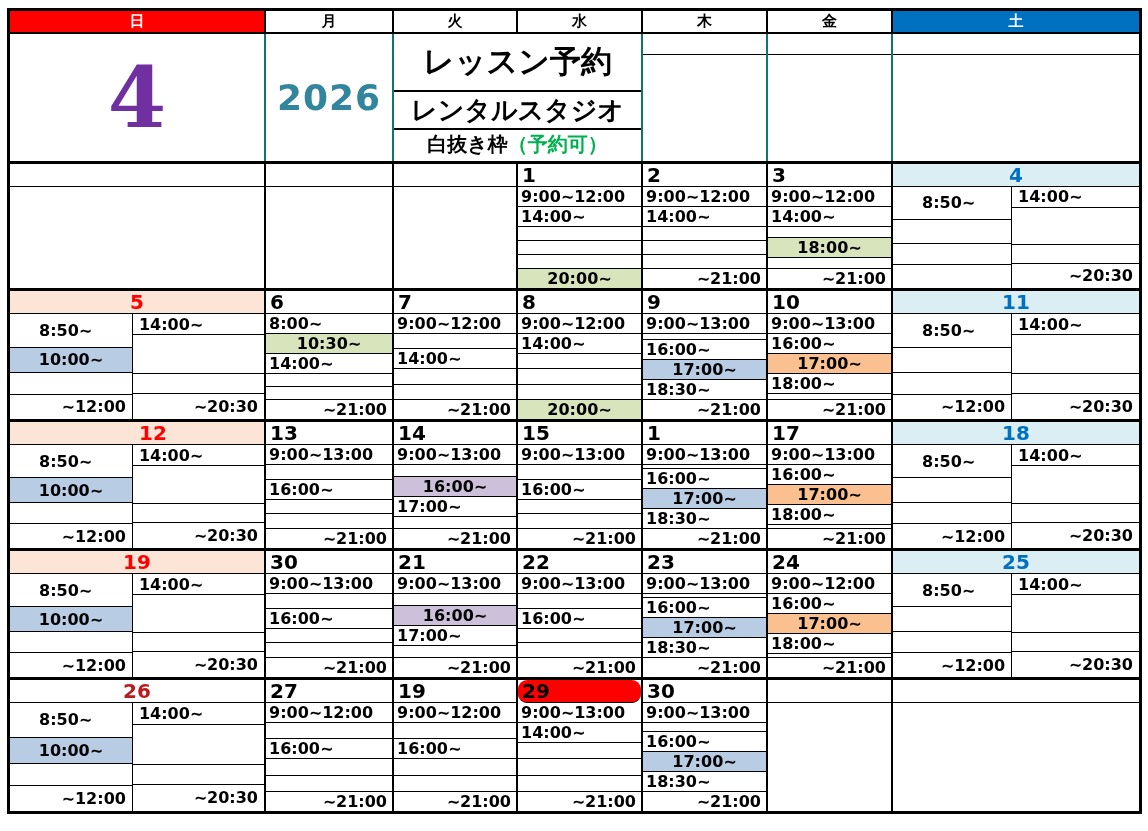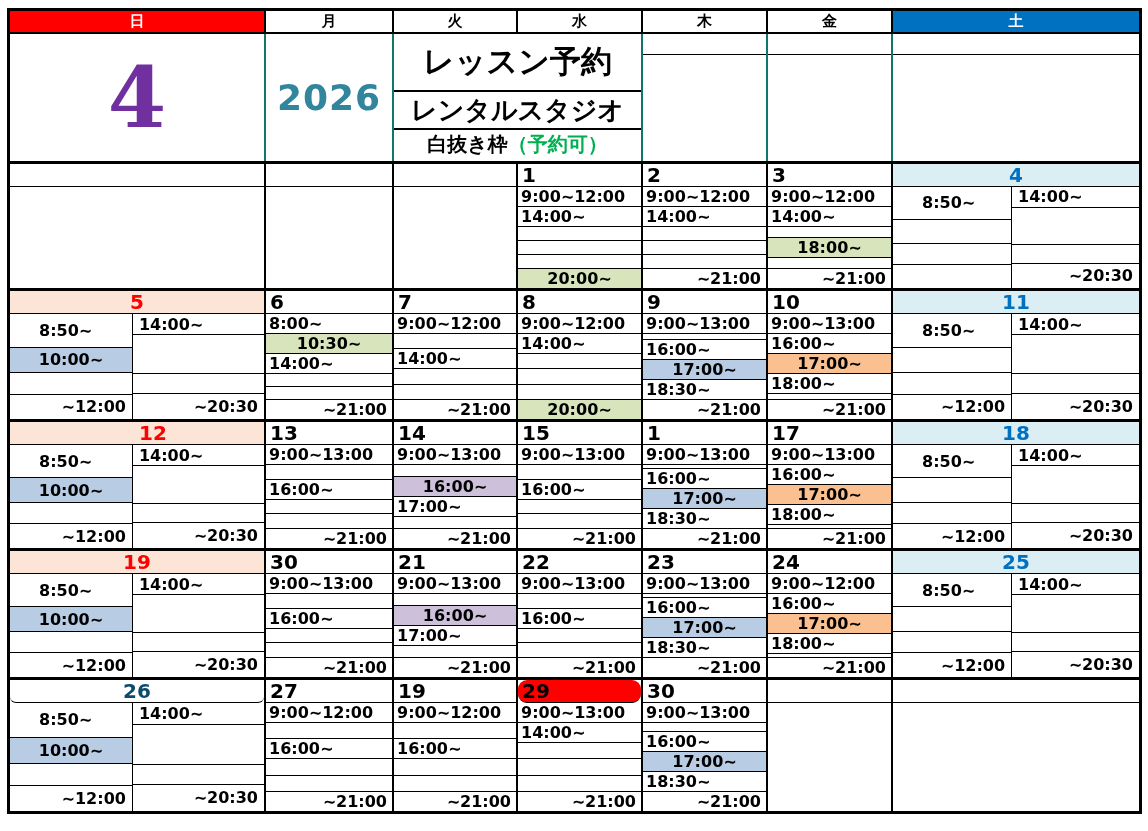--- a/index.html
+++ b/index.html
@@ -426,21 +426,21 @@
               <div class="srow" style="flex: 1 1 0px;">14:00∼</div>
               <div class="srow" style="flex: 1.85 1 0px;"></div>
               <div class="srow" style="flex: 0.9 1 0px;"></div>
               <div class="srow r" style="flex: 1.25 1 0px;">∼20:30</div>
             </div>
           </div>
         </div>
       </div>
       <div class="week last" style="height: 131px;">
         <div class="daycell first">
-          <div class="dnum center" style="color: #0c4a6e; border-radius: 6px;">26</div>
+          <div class="dnum center" style="color: #b91c1c;">26</div>
           <div class="subwrap">
             <div class="subcol left">
               <div class="srow indent" style="flex: 1.35 1 0px;">8:50∼</div>
               <div class="srow c" style="flex: 1 1 0px; background: rgb(184, 204, 228);">10:00∼</div>
               <div class="srow" style="flex: 0.85 1 0px;"></div>
               <div class="srow r" style="flex: 1 1 0px;">∼12:00</div>
             </div>
             <div class="subcol right">
               <div class="srow" style="flex: 1 1 0px;">14:00∼</div>
               <div class="srow" style="flex: 1.85 1 0px;"></div>

